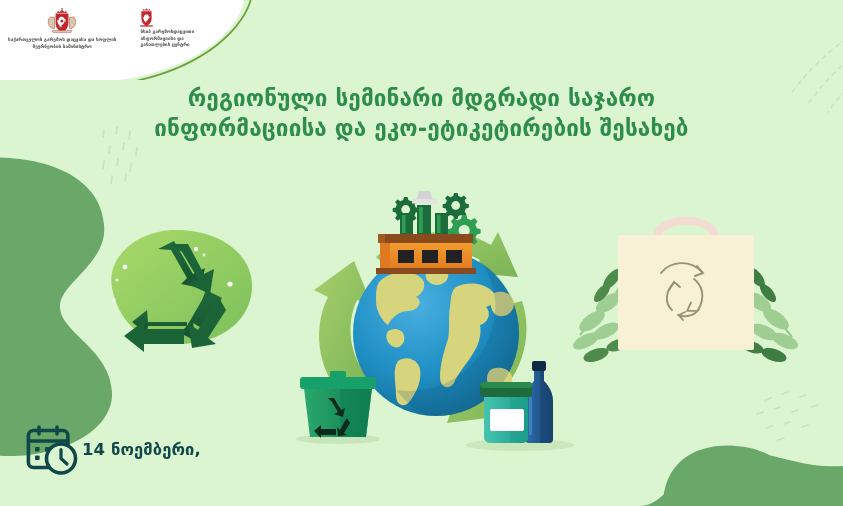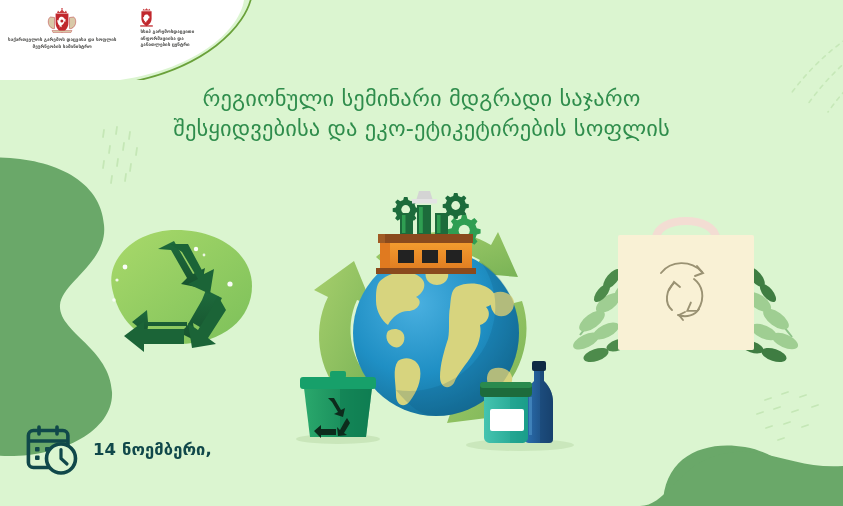--- a/index.html
+++ b/index.html
@@ -75,21 +75,21 @@
     position: absolute;
     top: 84px;
     left: 0;
     width: 843px;
     text-align: center;
     z-index: 7;
   }
   .title-line {
     font-size: 22.5px;
     line-height: 1.32;
-    font-weight: 400;
+    font-weight: 700;
     color: #2f8d4c;
     letter-spacing: .1px;
   }
 
   
   .art-recycle {
     position: absolute;
     left: 92px;
     top: 222px;
     width: 170px;
@@ -113,21 +113,21 @@
     z-index: 5;
   }
 
   
   .date-block {
     position: absolute;
     left: 26px;
     bottom: 30px;
     display: flex;
     align-items: center;
-    gap: 13px;
+    gap: 2px;
     z-index: 9;
   }
   .date-icon { flex: none; }
   .date-text {
     display: flex;
     flex-direction: column;
     color: #10484a;
     font-weight: 700;
     font-size: 16.5px;
     line-height: 1.33;
@@ -228,21 +228,21 @@
         <rect x="2.2" y="17.2" width="12.6" height="1.5" fill="#c1272d" opacity="0.85"></rect>
       </svg>
       <div class="logo-text">სსიპ გარემოსდაცვითი
 ინფორმაციისა და
 განათლების ცენტრი</div>
     </div>
   </div>
 
   <div class="title">
     <div class="title-line">რეგიონული სემინარი მდგრადი საჯარო</div>
-    <div class="title-line">შესყიდვებისა და ეკო-ეტიკეტირების სოფლის</div>
+    <div class="title-line">ინფორმაციისა და ეკო-ეტიკეტირების შესახებ</div>
   </div>
 
   <svg class="art-recycle" viewBox="0 0 170 136" xmlns="http://www.w3.org/2000/svg">
     <defs>
       <linearGradient id="blobG" x1="0" y1="0" x2="1" y2="1">
         <stop offset="0%" stop-color="#a9d96a"></stop>
         <stop offset="100%" stop-color="#7cc05a"></stop>
       </linearGradient>
       <linearGradient id="arrG" x1="0" y1="0" x2="0" y2="1">
         <stop offset="0%" stop-color="#1e6b3c"></stop>

